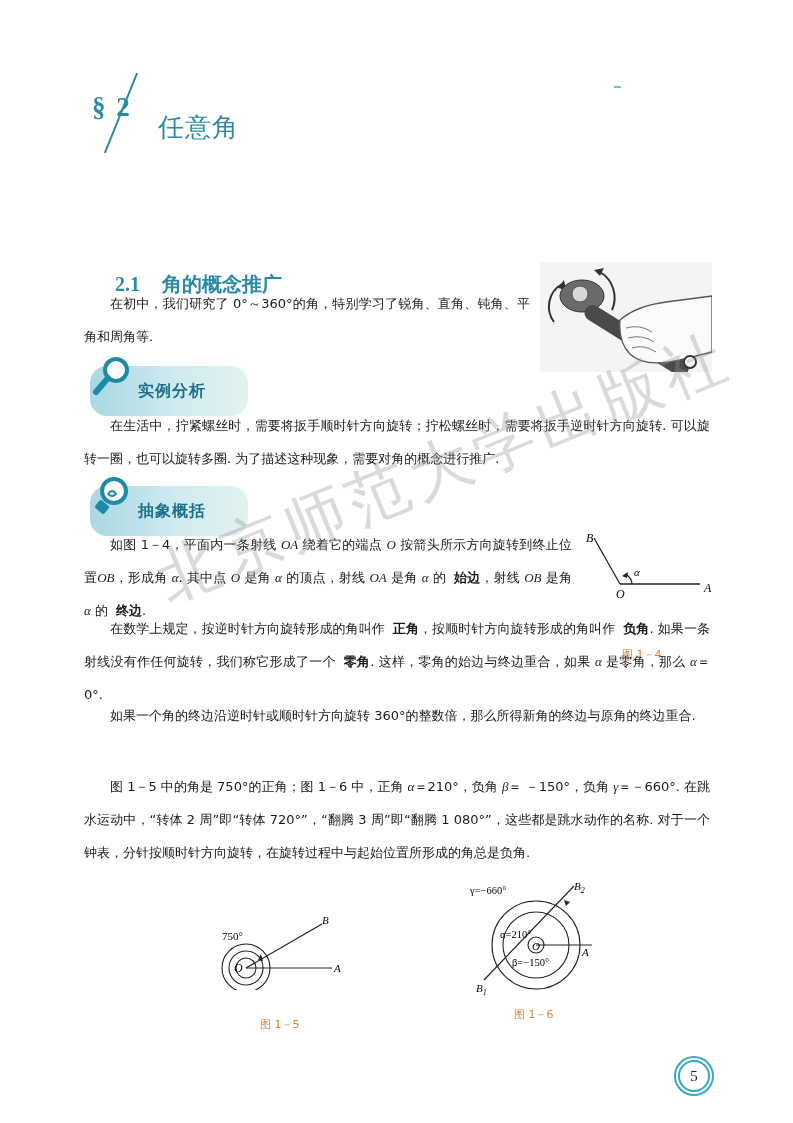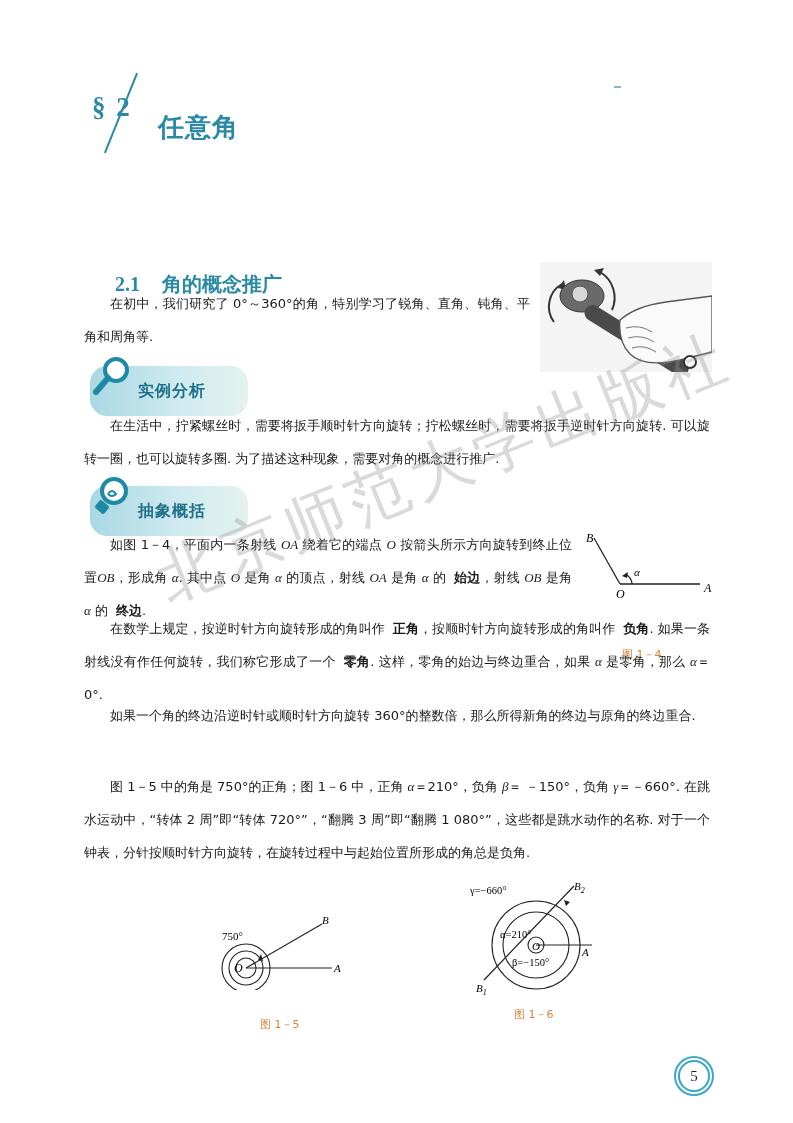--- a/index.html
+++ b/index.html
@@ -11,21 +11,21 @@
   .abs { position: absolute; }
   .chapter-num {
     left: 92px; top: 92px; font-size: 27px; font-weight: bold; color: #2a8aa6;
     font-family: "Liberation Serif", serif; letter-spacing: 2px;
   }
   .chapter-slash {
     left: 120px; top: 70px; width: 2px; height: 86px; background: #2a8aa6;
     transform: rotate(22deg); transform-origin: center;
   }
   .chapter-title {
-    left: 158px; top: 110px; font-size: 26px; font-weight: bold; color: #2a8aa6;
+    left: 158px; top: 110px; font-size: 26px; font-weight: normal; color: #2a8aa6;
     font-family: "DejaVu Sans", sans-serif; letter-spacing: 1px;
   }
   .tiny-dash { left: 614px; top: 86px; width: 7px; height: 2px; background: #7fb8cc; }
   .section-heading {
     left: 115px; top: 234px; font-size: 20px; font-weight: bold; color: #2a8aa6;
     font-family: "DejaVu Sans", sans-serif;
     margin-top: 37px;
   }
   .section-heading .num { font-family: "Liberation Serif", serif; margin-right: 22px; }
   .para {

